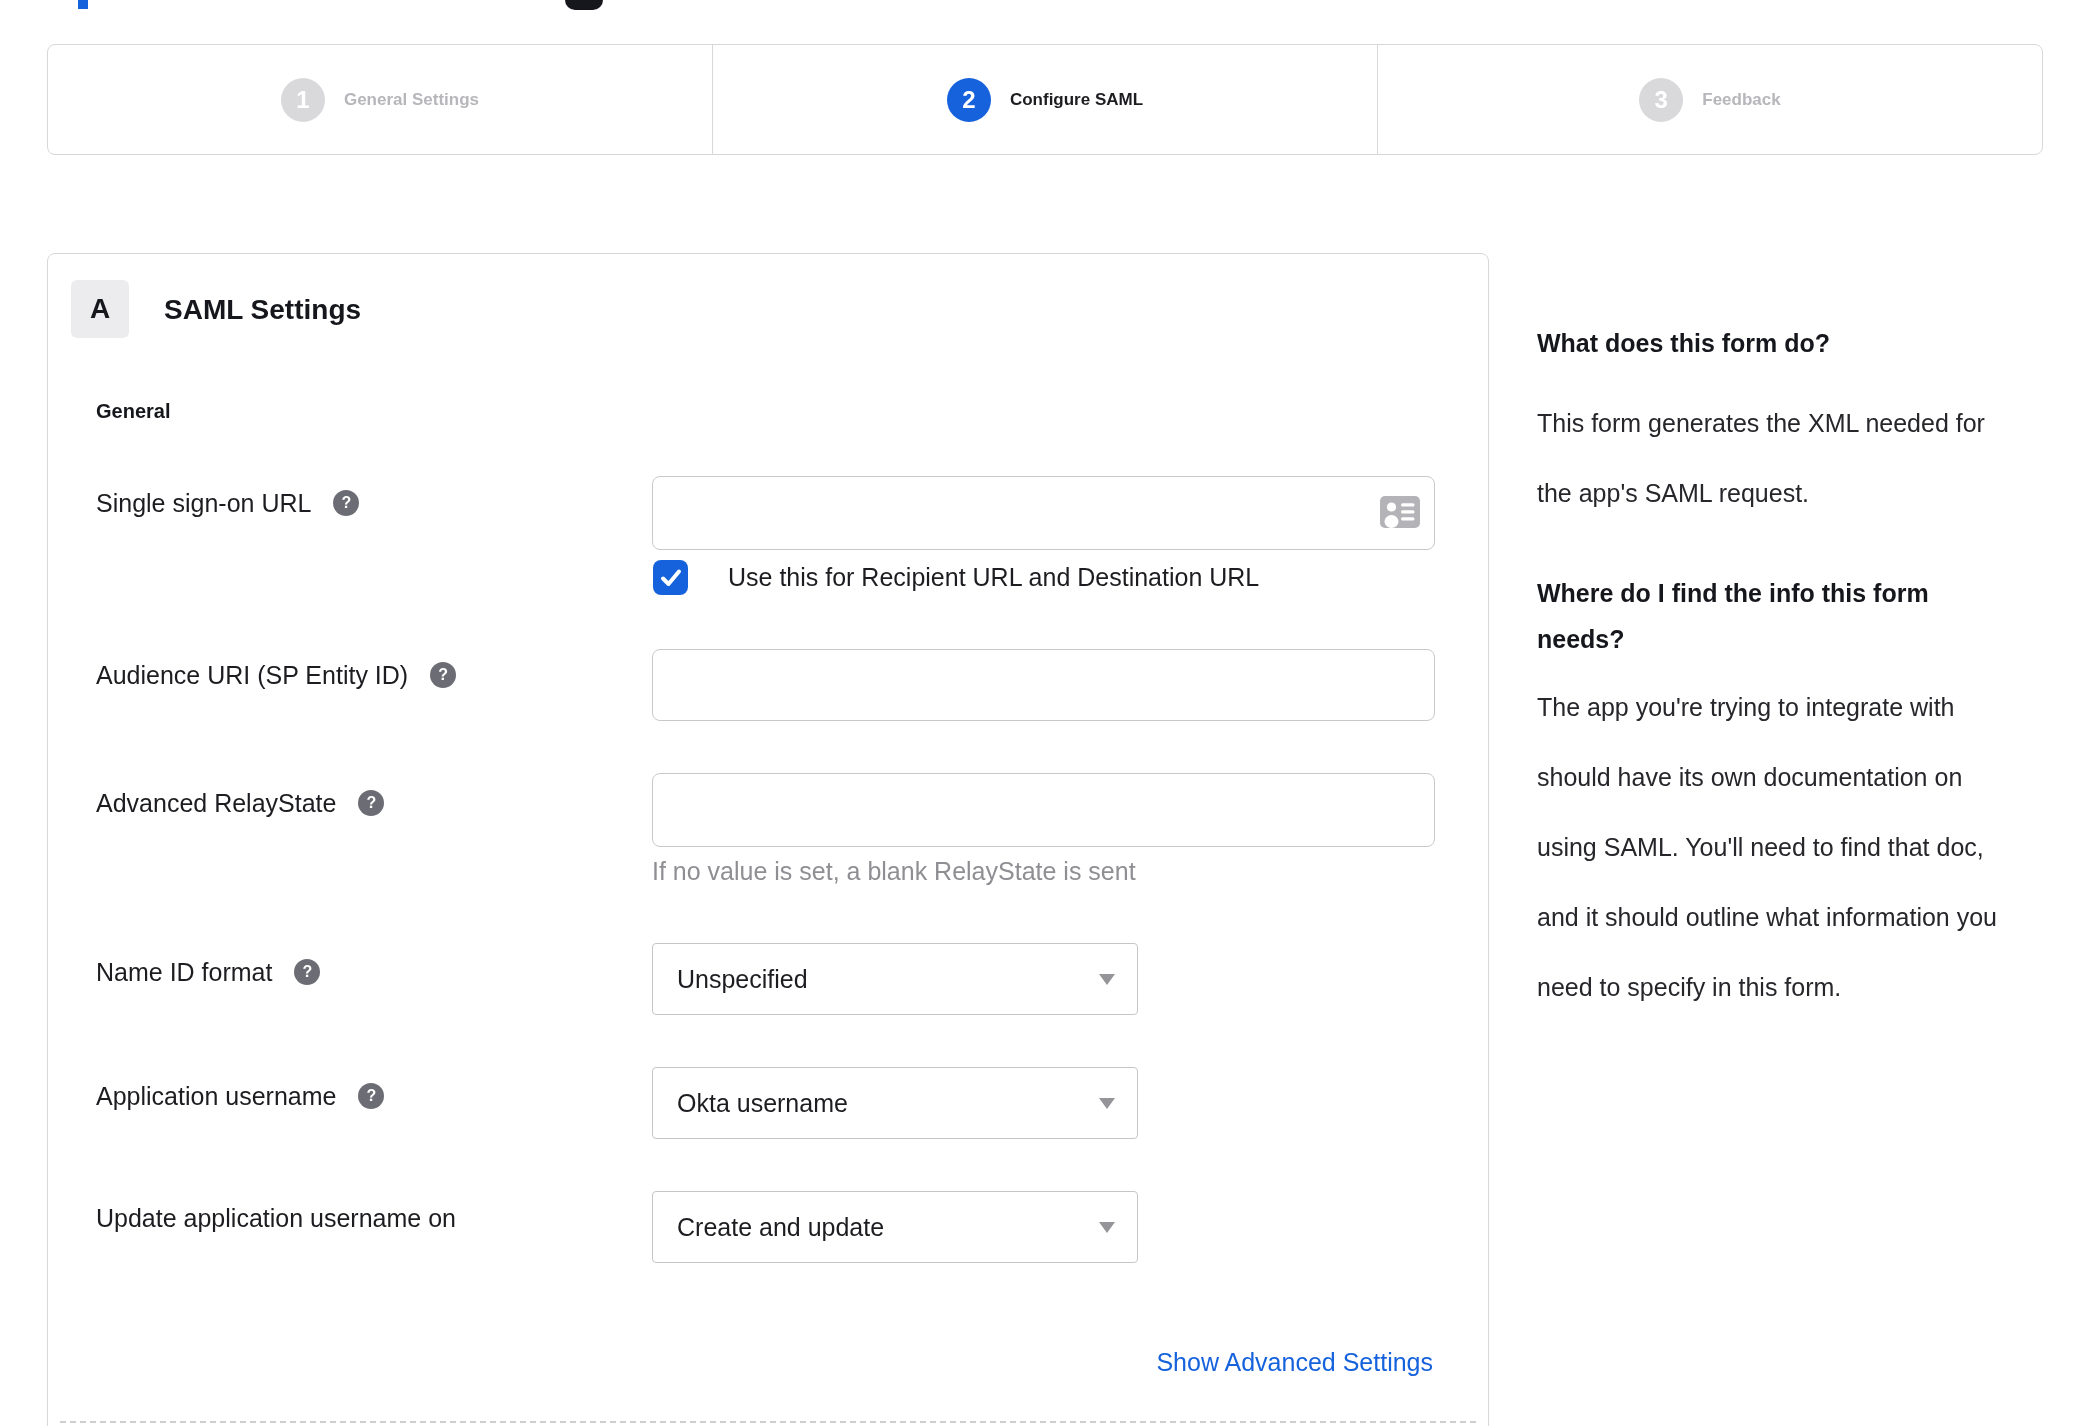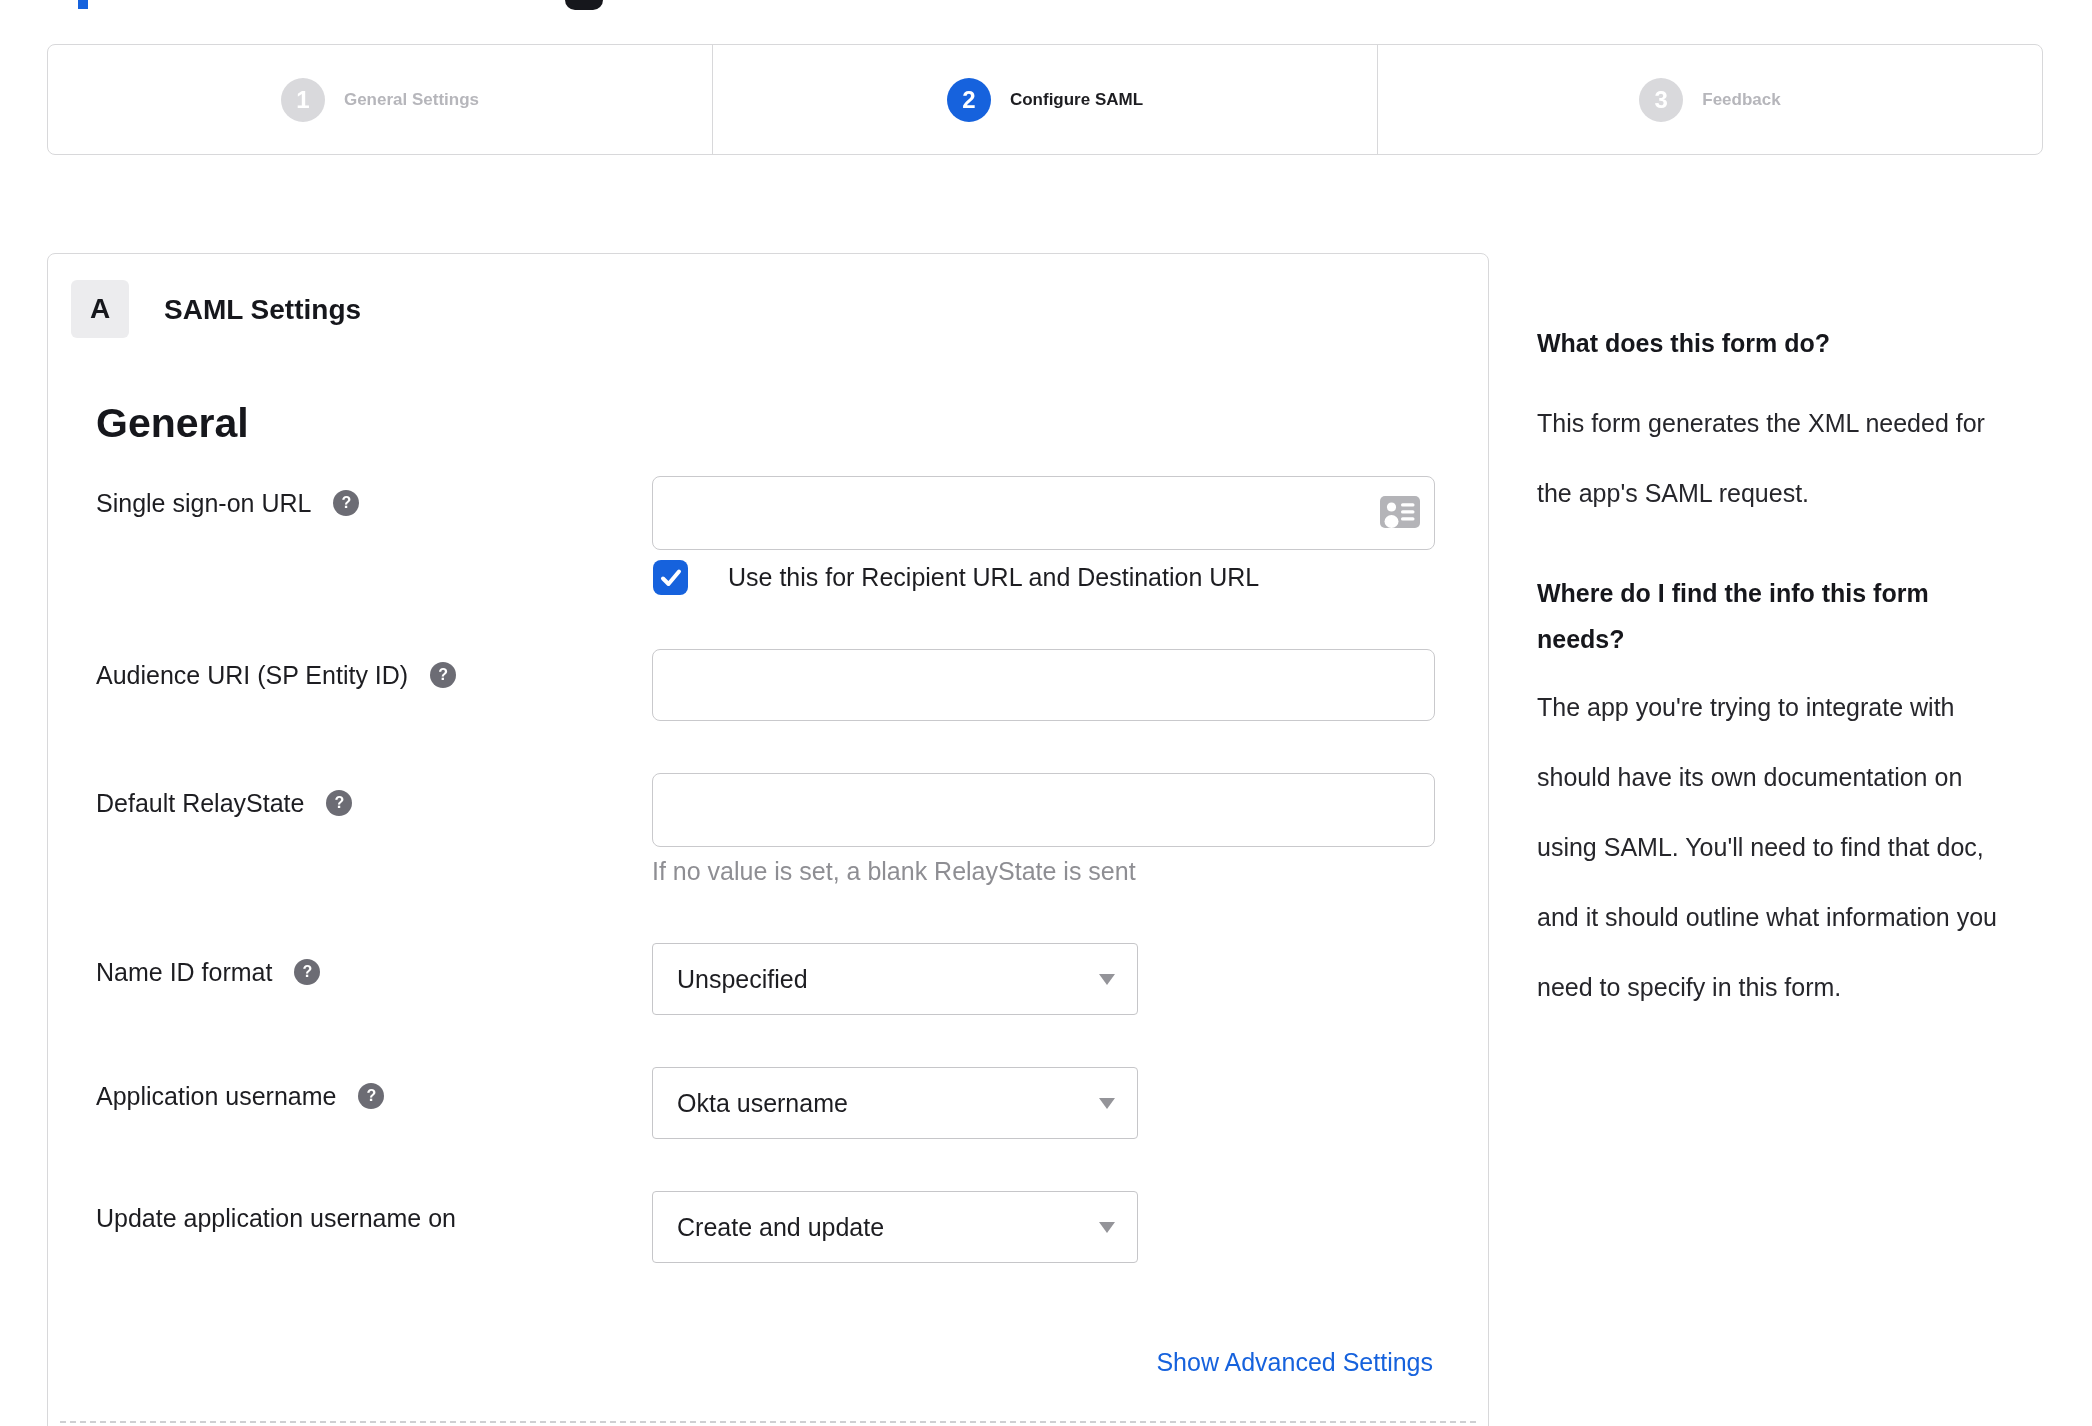--- a/index.html
+++ b/index.html
@@ -32,21 +32,21 @@
   
   .panel{
     position:absolute;left:47px;top:253px;width:1442px;height:1240px;
     border:1px solid #d8d8da;border-radius:8px 8px 0 0;background:#fff;box-sizing:border-box;
   }
   .badge{
     position:absolute;left:23px;top:26px;width:58px;height:58px;background:#ececee;border-radius:6px;
     display:flex;align-items:center;justify-content:center;font-size:28px;font-weight:700;color:#16171c;
   }
   .panel-title{position:absolute;left:116px;top:40px;font-size:28px;font-weight:700;color:#16171c;}
-  .group-heading{position:absolute;left:48px;top:146px;font-size:41px;font-weight:700;color:#16171c;}
+  .group-heading{position:absolute;left:48px;top:146px;font-size:20px;font-weight:700;color:#16171c;}
 
   .field-label{
     position:absolute;left:48px;display:flex;align-items:center;gap:22px;
     font-size:25px;color:#1d1d21;height:30px;text-align:right;
   }
   .help-icon{
     width:26px;height:26px;border-radius:50%;background:#6c6c74;color:#fff;
     font-size:16px;font-weight:700;display:flex;align-items:center;justify-content:center;flex:0 0 auto;cursor:pointer;
   }
   .text-input{
@@ -150,21 +150,21 @@
     <span class="checkbox-label">Use this for Recipient URL and Destination URL</span>
   </div>
 
   <div class="field-label" style="top:406px;">
     <span>Audience URI (SP Entity ID)</span>
     <span class="help-icon">?</span>
   </div>
   <input class="text-input" style="top: 395px; height: 72px;" type="text" value="">
 
   <div class="field-label" style="top:534px;">
-    <span>Default RelayState</span>
+    <span>Advanced RelayState</span>
     <span class="help-icon">?</span>
   </div>
   <input class="text-input" style="top: 519px;" type="text" value="">
   <div class="hint" style="top:603px;">If no value is set, a blank RelayState is sent</div>
 
   <div class="field-label" style="top:703px;">
     <span>Name ID format</span>
     <span class="help-icon">?</span>
   </div>
   <div class="select" style="top:689px;">

